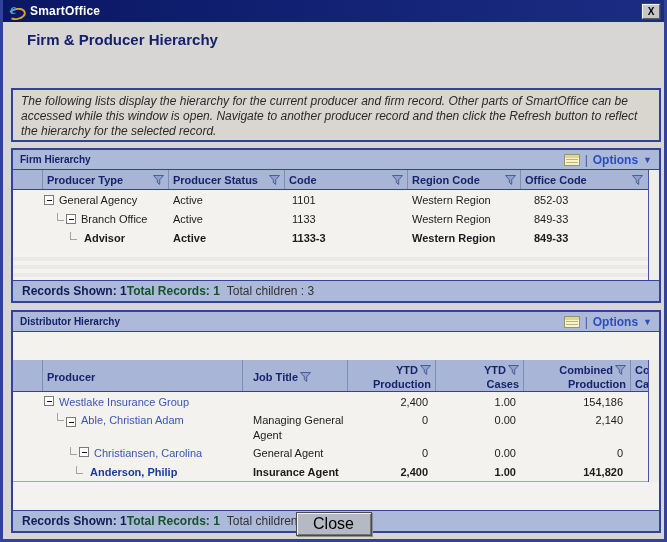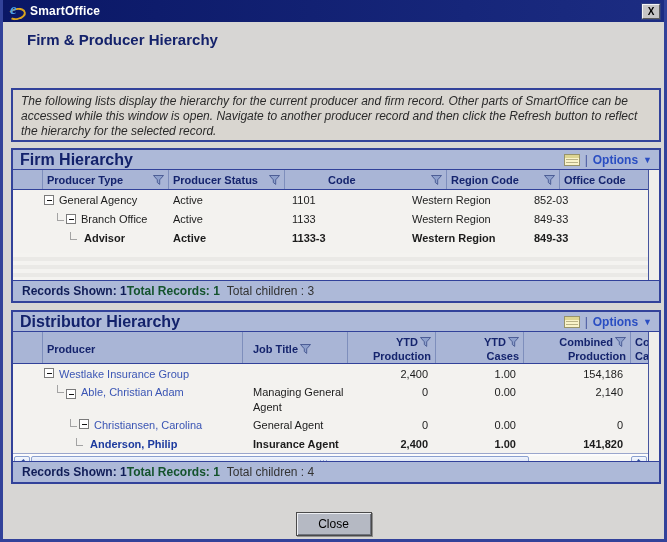--- a/index.html
+++ b/index.html
@@ -30,25 +30,25 @@
 
   
   .desc { position:absolute; left:8px; top:88px; width:650px; height:54px; background:#d9d6d0;
           border:2px solid #32429a; font-style:italic; font-size:12px; color:#2a2a2a;
           padding:4px 8px; line-height:15px; }
 
   
   .panel { position:absolute; left:8px; width:650px; border:2px solid #32429a; background:#f3f2ef;
            display:flex; flex-direction:column; }
   .panel-firm { top:148px; height:155px; }
-  .panel-dist { top:310px; height:174px; }
+  .panel-dist { top:310px; height:223px;gap:28px; }
 
   .panel-titlebar { height:20px; flex:none; background:#adb9d8; border-bottom:1px solid #32429a;
                     display:flex; align-items:center; padding:0 7px; }
-  .panel-title { font-size:16px; font-weight:bold; color:#13226b; }
+  .panel-title { font-size:10px; font-weight:bold; color:#13226b; }
   .panel-tools { margin-left:auto; display:flex; align-items:center; gap:5px; }
   .sheet-icon { width:16px; height:12px; background:#f9f3c9; border:1px solid #97936a; position:relative; }
   .sheet-icon::before { content:""; position:absolute; left:0; top:0; right:0; height:3px; background:#ddd592; }
   .sheet-icon::after { content:""; position:absolute; left:1px; right:1px; top:4px; bottom:1px;
                        background:repeating-linear-gradient(180deg,#b9b287 0 1px, transparent 1px 3px); }
   .opt-sep { color:#44559d; font-size:12px; }
   .options-link { color:#2a4ec2; font-size:12px; font-weight:bold; cursor:pointer; }
   .options-arrow { color:#2a4ec2; font-size:9px; }
 
   .grid-area { flex:1; display:flex; overflow:hidden; }
@@ -80,21 +80,21 @@
 
   
   .f-c1 { width:156px; display:flex; align-items:center; }
   .f-c2 { width:116px; }
   .f-c3 { width:123px; padding-left:7px; }
   .f-c4 { width:113px; }
   .f-c5 { width:126px; padding-left:13px; }
   .fh-tree { width:30px; }
   .fh-c1 { width:126px; }
   .fh-c2 { width:116px; }
-  .fh-c3 { width:123px;margin-left:39px; }
+  .fh-c3 { width:123px; }
   .fh-c4 { width:113px; }
   .fh-c5 { width:126px; }
 
   
   .d-c1 { width:230px; display:flex; align-items:flex-start; }
   .d-c2 { width:105px; padding-left:10px; }
   .d-c3 { width:88px; }
   .d-c4 { width:88px; }
   .d-c5 { width:107px; }
   .d-c6 { width:82px; }
@@ -136,21 +136,21 @@
   .sb-track { flex:1; height:14px; background:#f7f7f5; }
 
   .panel-footer { height:21px; flex:none; background:#adb9d8; border-top:1px solid #32429a;
                   display:flex; align-items:center; font-size:12px; padding:0 9px; }
   .ft-shown { color:#101d57; font-weight:bold; }
   .ft-total { color:#14532d; font-weight:bold; }
   .ft-children { color:#333; margin-left:7px; }
 
   
   .close-row { position:absolute; left:0; right:0; top:512px; text-align:center; }
-  .close-btn { width:76px; height:24px; background:#b5b9c3; color:#000; font-size:12px;
+  .close-btn { width:76px; height:24px; background:#b5b9c3; color:#000; font-size:16px;
                border:1px solid #4a4a4a;
                box-shadow:inset 1px 1px 0 #eef0f4, inset -1px -1px 0 #70747e, 1px 1px 0 #8f8f8f; }
 </style>
 </head>
 <body>
 
 <svg width="0" height="0" style="position:absolute">
   <defs>
     <g id="funnel">
         <path d="M0.5 0.5h10L6.7 4.8v4.6L4.3 7.5V4.8z" fill="#8ea0cc" stroke="#44568f" stroke-width="0.9"></path>

